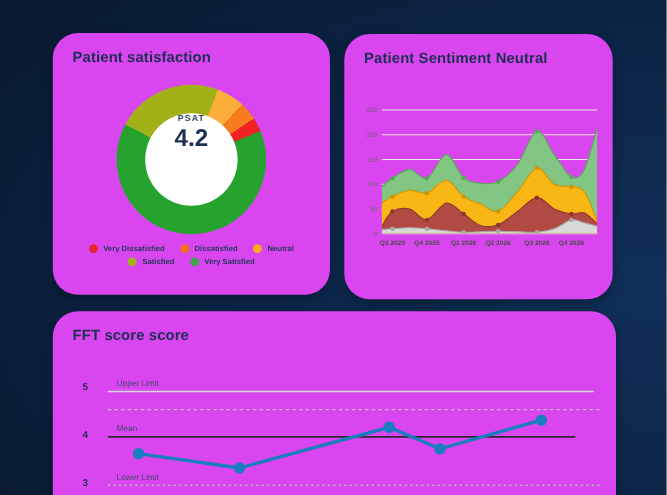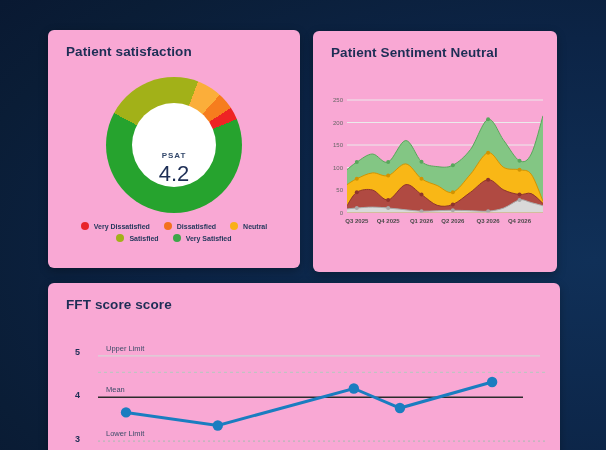--- a/index.html
+++ b/index.html
@@ -2,39 +2,39 @@
 <html><head>
 <meta charset="utf-8">
 <style>
   html,body{margin:0;padding:0;}
   body{
     width:606px;height:450px;overflow:hidden;position:relative;
     background:radial-gradient(130% 95% at 98% 58%, #103058 0%, #0c2446 52%, #0a1d36 82%, #091831 100%);
     font-family:"Liberation Sans", sans-serif;
   }
   .card{
-    position:absolute;background:#f9a8d4;border-radius:6px;
+    position:absolute;background:#d946ef;border-radius:23px;
     box-shadow:0 3px 10px rgba(0,0,0,0.28);
   }
   #card-satisfaction{left:48px;top:30px;width:252px;height:238px;}
   #card-sentiment{left:313px;top:31px;width:244px;height:241px;}
   #card-fft{left:48px;top:283px;width:512px;height:190px;}
   .card-title{
     position:absolute;left:18px;top:14px;
     font-size:13.5px;font-weight:700;color:#1d2e55;letter-spacing:0.1px;
   }
   
   #donut-wrap{position:absolute;left:58px;top:47px;width:136px;height:136px;}
   #donut{width:136px;height:136px;border-radius:50%;}
   #donut-hole{
     position:absolute;left:26px;top:26px;width:84px;height:84px;border-radius:50%;
-    background:#fff;display:flex;flex-direction:column;align-items:center;justify-content:flex-end;
+    background:#fff;display:flex;flex-direction:column;align-items:center;justify-content:flex-start;
   }
   #donut-center-label{font-size:8px;font-weight:700;letter-spacing:1px;color:#33486b;}
-  #donut-center-value{font-size:22px;font-weight:400;color:#1d2e55;margin-top:1px;}
+  #donut-center-value{font-size:22px;font-weight:700;color:#1d2e55;margin-top:1px;}
   #donut-legend{
     position:absolute;left:21px;top:192px;width:210px;
     display:flex;flex-wrap:wrap;justify-content:center;column-gap:14px;row-gap:4px;
   }
   .legend-item{display:flex;align-items:center;gap:5px;}
   .legend-dot{width:8px;height:8px;border-radius:50%;flex:0 0 auto;}
   .legend-label{font-size:7px;font-weight:600;color:#24395d;white-space:nowrap;}
   
   #sentiment-svg{position:absolute;left:8px;top:64px;}
   #fft-svg{position:absolute;left:0px;top:55px;}

